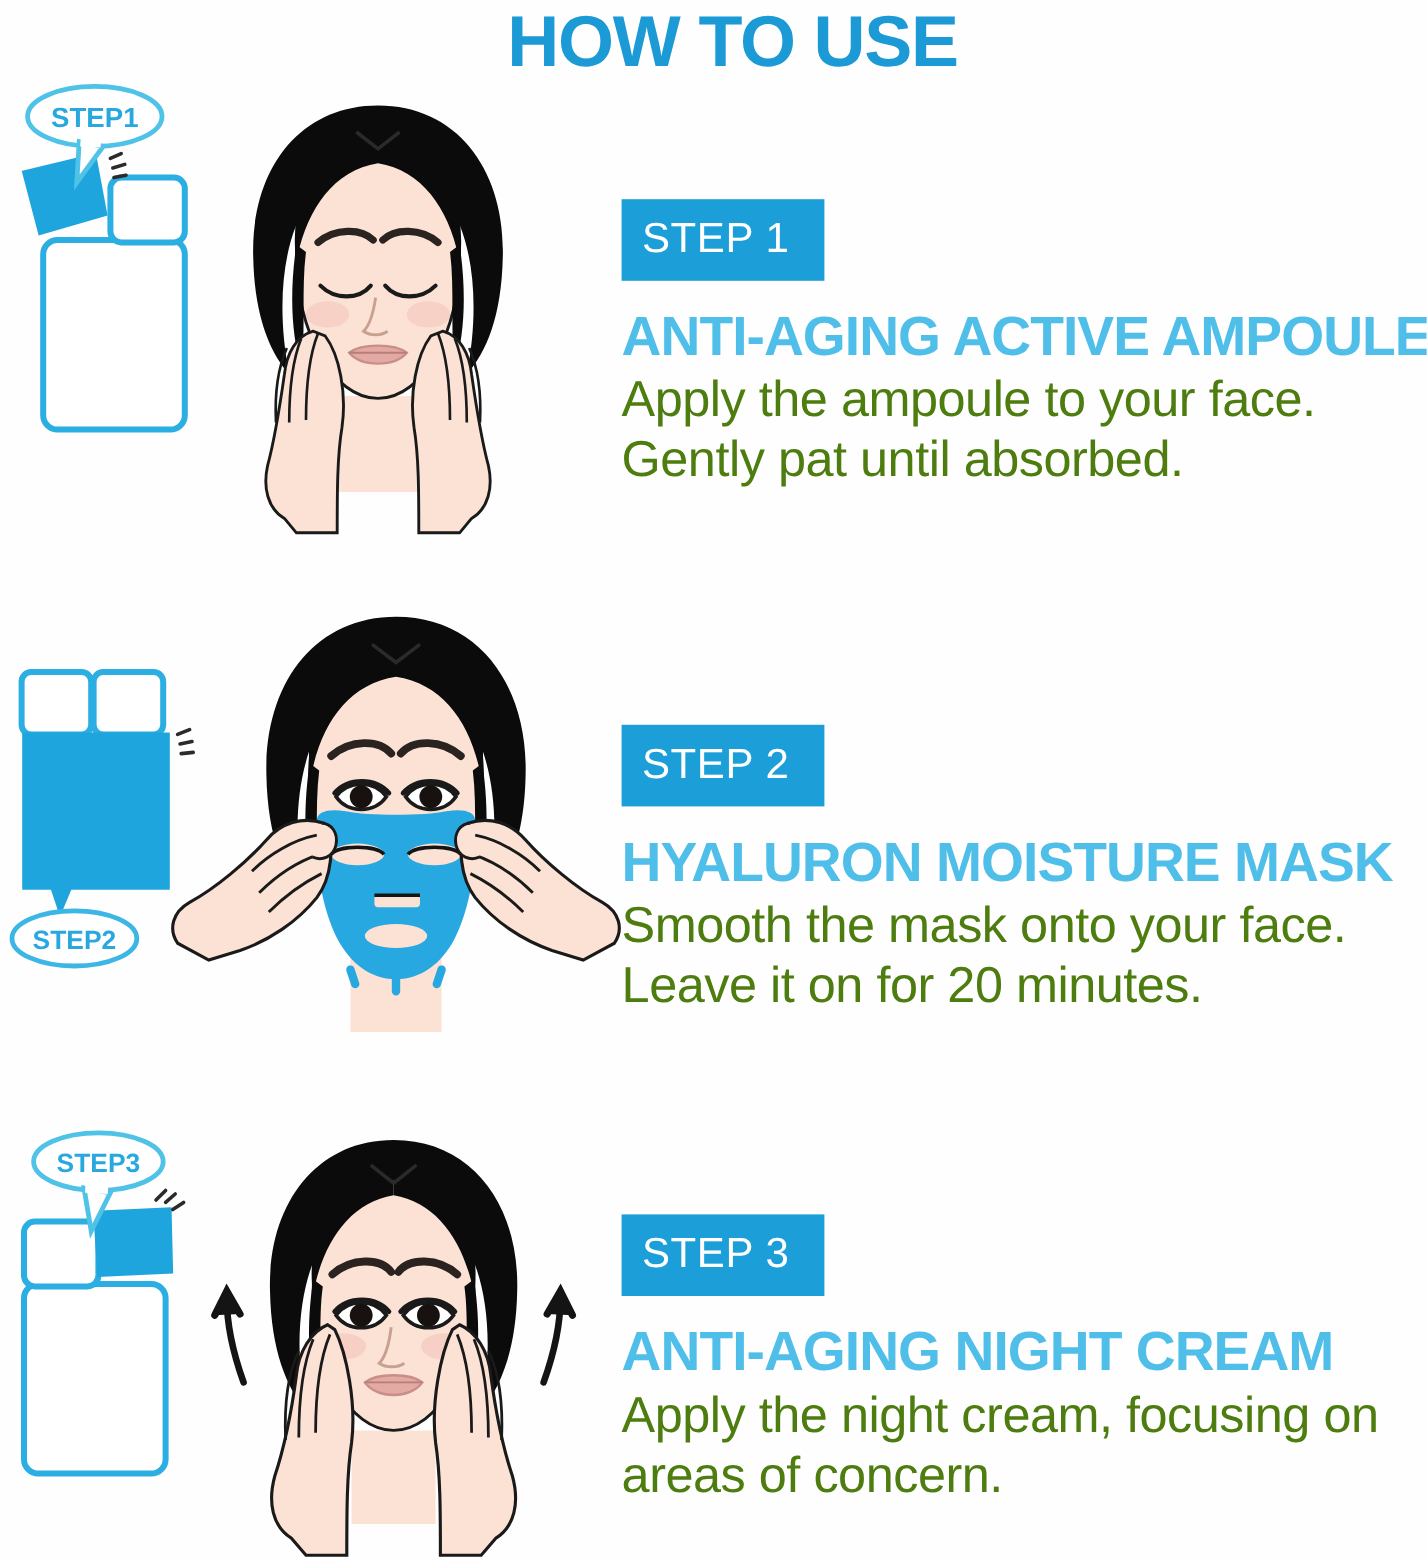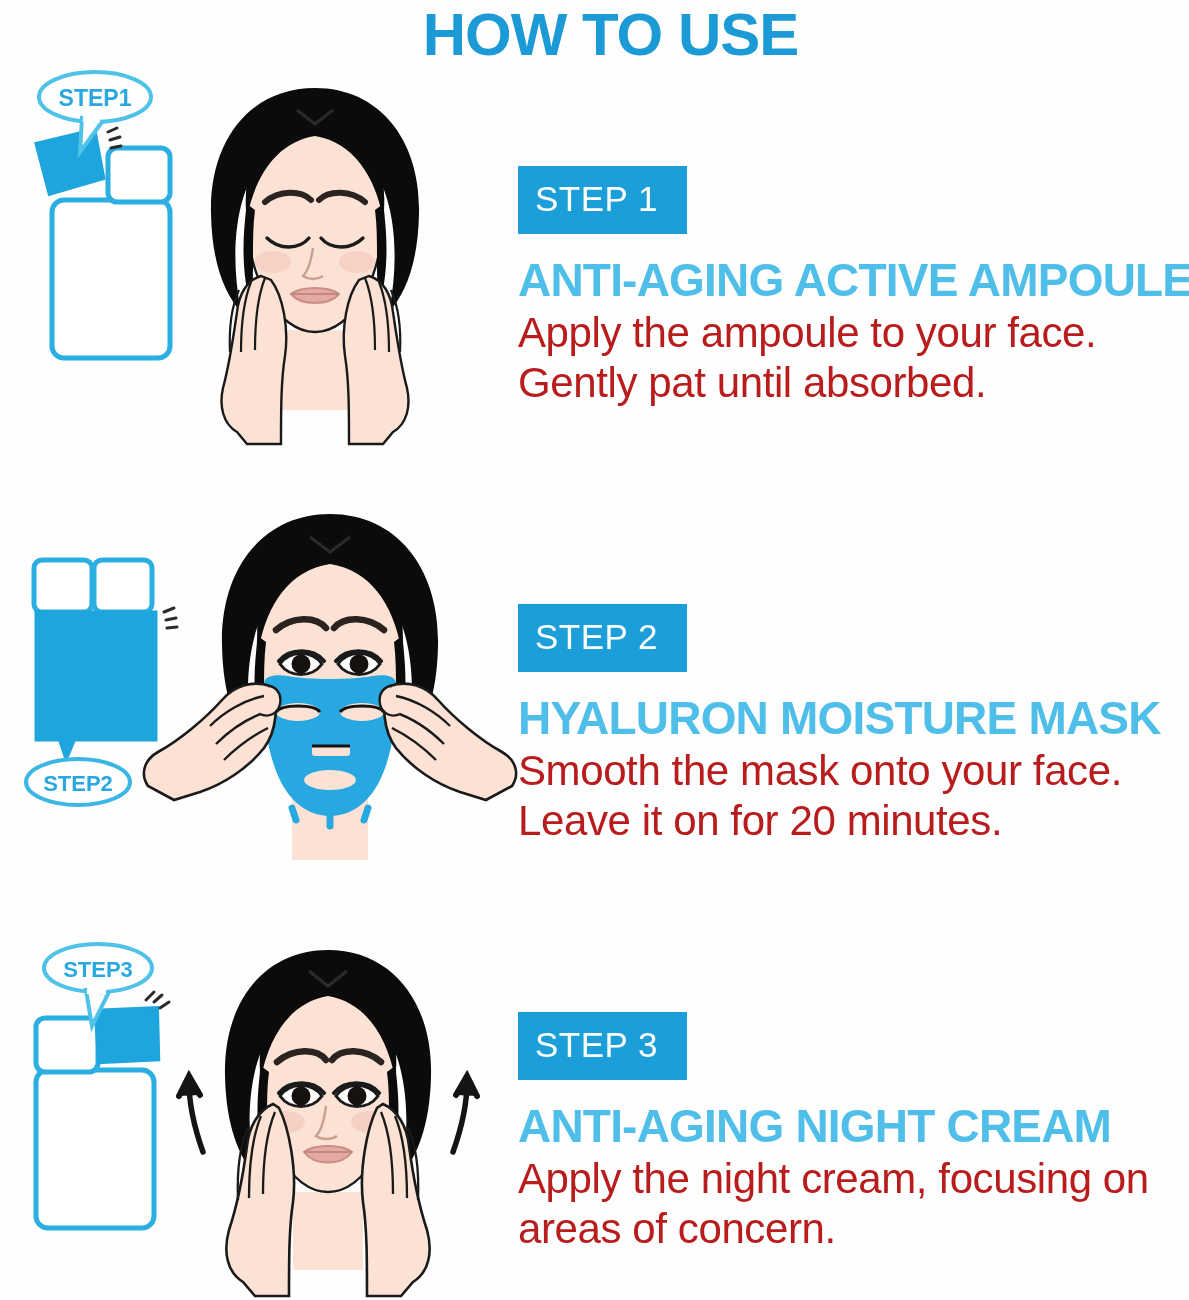--- a/index.html
+++ b/index.html
@@ -38,21 +38,21 @@
 
   
   .step-row { position: absolute; left: 0; width: 1189px; }
   #row1 { top: 70px;  height: 400px; }
   #row2 { top: 480px; height: 430px; }
   #row3 { top: 920px; height: 380px; }
 
   
   .packet-wrap {
     position: absolute;
-    left: 20px;
+    left: 4px;
     top: 0;
     width: 175px;
     height: 300px;
   }
   .packet-wrap svg { display: block; }
 
   
   .face-wrap { position: absolute; }
   .face-wrap svg { display: block; }
   #face1 { left: 185px; top: 10px;  width: 260px; height: 370px; }
@@ -76,21 +76,21 @@
     font-size: 46px;
     font-weight: bold;
     letter-spacing: -0.8px;
     color: #4FBFEA;
     line-height: 52px;
     white-space: nowrap;
   }
   .desc {
     margin-top: 2px;
     font-size: 42px;
-    color: #b91c1c;
+    color: #4d7c0f;
     line-height: 50px;
     letter-spacing: -0.4px;
   }
   .desc div { white-space: nowrap; }
 </style>
 </head>
 <body>
 
 <div id="page">
 

